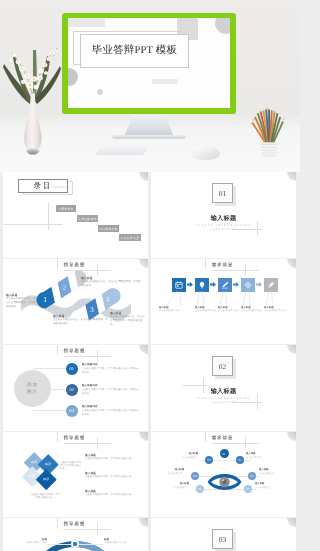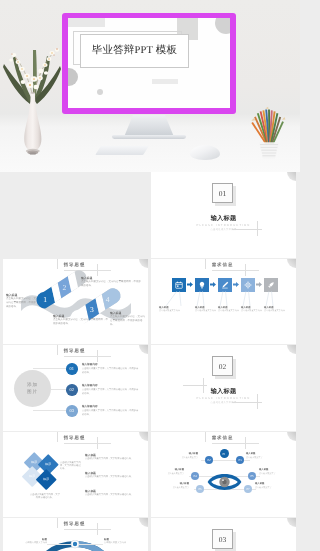--- a/index.html
+++ b/index.html
@@ -4,21 +4,21 @@
 <style>
   *{box-sizing:border-box;margin:0;padding:0}
   html,body{width:300px;height:551px;overflow:hidden;background:#ededed;
     font-family:"Liberation Sans",sans-serif;-webkit-font-smoothing:antialiased;text-rendering:geometricPrecision}
   .page{position:relative;width:300px;height:551px;background:#ededed;overflow:hidden}
 
 
   .hero{position:absolute;left:0;top:0;width:300px;height:172px;background:#efeeed;overflow:hidden}
   .hero-bg{position:absolute;inset:0;background:linear-gradient(180deg,#edecea 0%,#eceae8 50%,#e9e9e8 66%,#f4f4f4 74%,#fafafa 100%)}
   
-  .mon{position:absolute;left:62px;top:13px;width:174px;height:101px;background:#d946ef;border-radius:3px}
+  .mon{position:absolute;left:62px;top:13px;width:174px;height:101px;background:#84cc16;border-radius:3px}
   .mon-scr{position:absolute;left:6px;top:5px;right:6px;bottom:6px;background:#fefefe;overflow:hidden}
   .scr-grayblock{position:absolute;left:0px;top:0px;width:37px;height:9px;background:#e8e8e8}
   .scr-graysq{position:absolute;left:109px;top:0px;width:21px;height:22px;background:#dcdcdb}
   .scr-circ-tr{position:absolute;left:147px;top:-6px;width:22px;height:22px;border-radius:50%;background:#d2d2d2}
   .scr-circ-l{position:absolute;left:-8px;top:50px;width:18px;height:18px;border-radius:50%;background:#c7c7c7}
   .ttl-outer{position:absolute;left:5px;top:13px;width:109px;height:34px;border:1px solid #d5d5d5;background:transparent}
   .ttl-inner{position:absolute;left:12px;top:16px;width:109px;height:34px;border:1px solid #c9c9c9;background:#fff;
       display:flex;align-items:center;justify-content:center}
   .ttl-inner span{font-family:"Liberation Serif",serif;font-size:10.5px;color:#2e2e2e;letter-spacing:.2px;white-space:nowrap}
   .scr-bar{position:absolute;left:84px;top:61px;width:26px;height:5px;background:#ebebeb}
@@ -240,20 +240,43 @@
       </div>
     </div>
     <div class="mon-wm">昵图网</div>
     <div class="stand"></div>
     <div class="standbase"></div>
     <div class="kbd"></div>
     <div class="mouse"></div>
   </div>
   <div class="grid">
 
+    <div class="slide c0 r0">
+      <div class="toc-shadow"></div>
+      <div class="toc-frame">
+        <span class="t">录目</span>
+      </div>
+      <div class="toc-sub">CONTENTS</div>
+      <div class="toc-cross-h"></div>
+      <div class="toc-cross-v"></div>
+      <div class="toc-line" style="left:0px;top:52px;width:40px"></div>
+      <div class="toc-step" style="left:53px;top:33px;width:20px">
+          <span>1.研究背景</span>
+        </div>
+      <div class="toc-step" style="left:74px;top:43px;width:21px">
+          <span>2.论文结构与方法</span>
+        </div>
+      <div class="toc-step" style="left:95px;top:53px;width:21px">
+          <span>3.结果与分析</span>
+        </div>
+      <div class="toc-step" style="left:116px;top:62px;width:22px">
+          <span>4.结论及展望</span>
+        </div>
+      <div class="curl"></div>
+    </div>
 
     <div class="slide c1 r0">
       <div class="sec-sq-shadow"></div>
       <div class="sec-sq">
           <span>01</span>
         </div>
       <div class="sec-title">输入标题</div>
       <div class="sec-sub">PLEASE  INTRODUCTION</div>
       <div class="sec-desc">点击此处输入文本内容</div>
       <div class="sec-cr-h" style="left:81px;top:57px;width:30px"></div>

